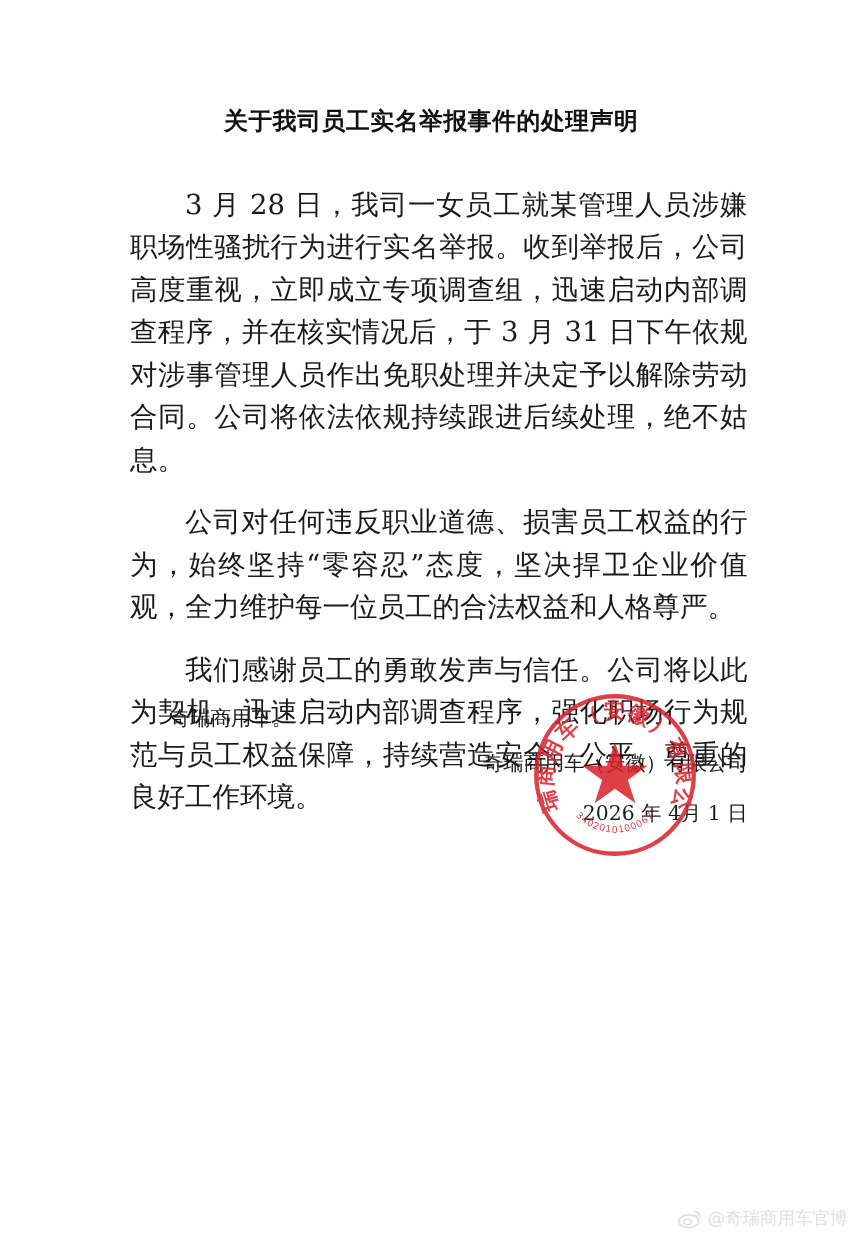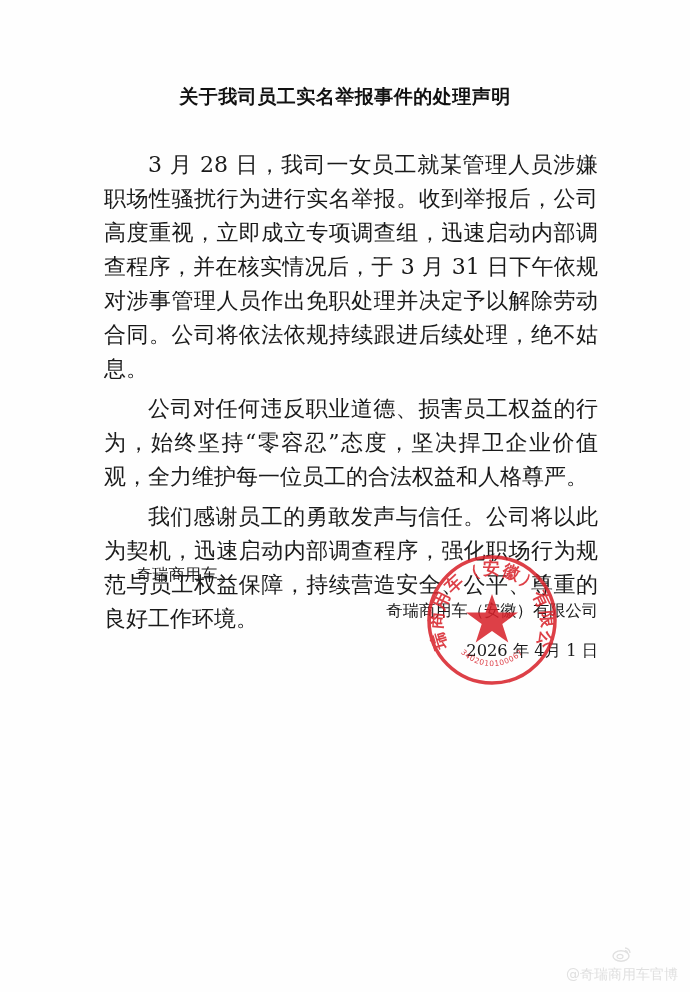--- a/index.html
+++ b/index.html
@@ -39,21 +39,21 @@
       top: 148px;
       font-size: 22px;
       line-height: 34px;
       text-align: justify;
       text-justify: inter-character;
     }
     .para {
       margin: 0 0 0 0;
       text-indent: 2em;
     }
-    .para + .para { margin-top: 6px; }
+    .para + .para { margin-top: 16px; }
     .closing {
       position: absolute;
       left: 136px;
       top: 564px;
       font-size: 16.3px;
     }
     .signer {
       position: absolute;
       right: 92px;
       top: 600px;
@@ -82,21 +82,20 @@
     .watermark {
       position: absolute;
       right: 12px;
       bottom: 8px;
       display: flex;
       align-items: center;
       gap: 4px;
       font-family: "DejaVu Sans", "Liberation Sans", sans-serif;
       font-size: 14px;
       color: #e0e0e0;
-      flex-direction: column;
     }
     .watermark svg { display: block; }
   </style>
 </head>
 <body>
 
 <div class="page">
 
   <div class="title">关于我司员工实名举报事件的处理声明</div>
 

